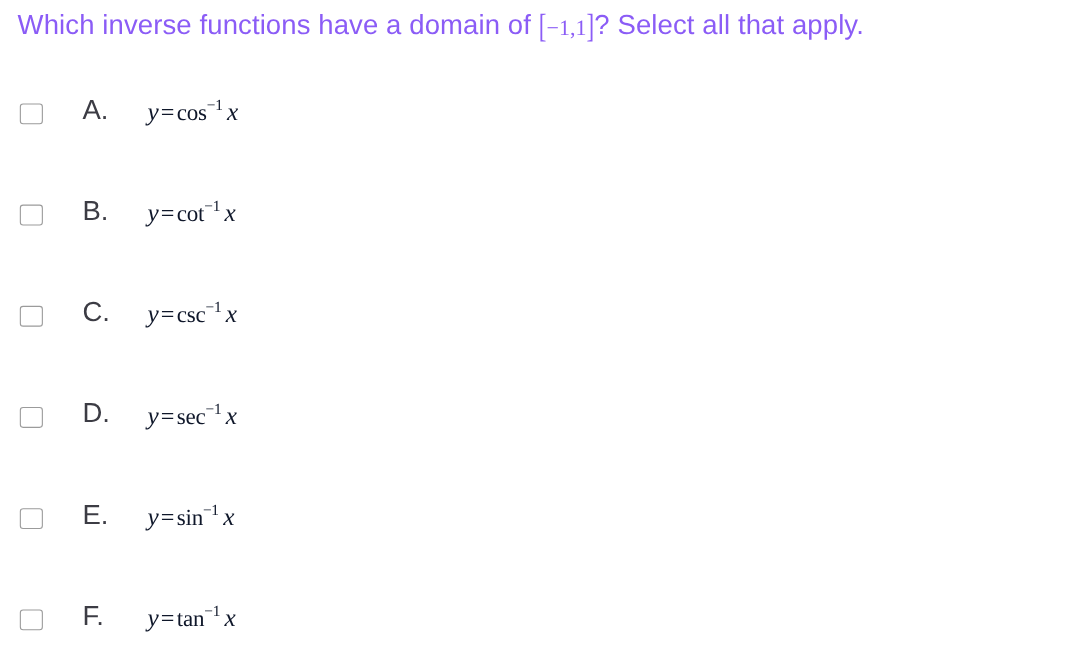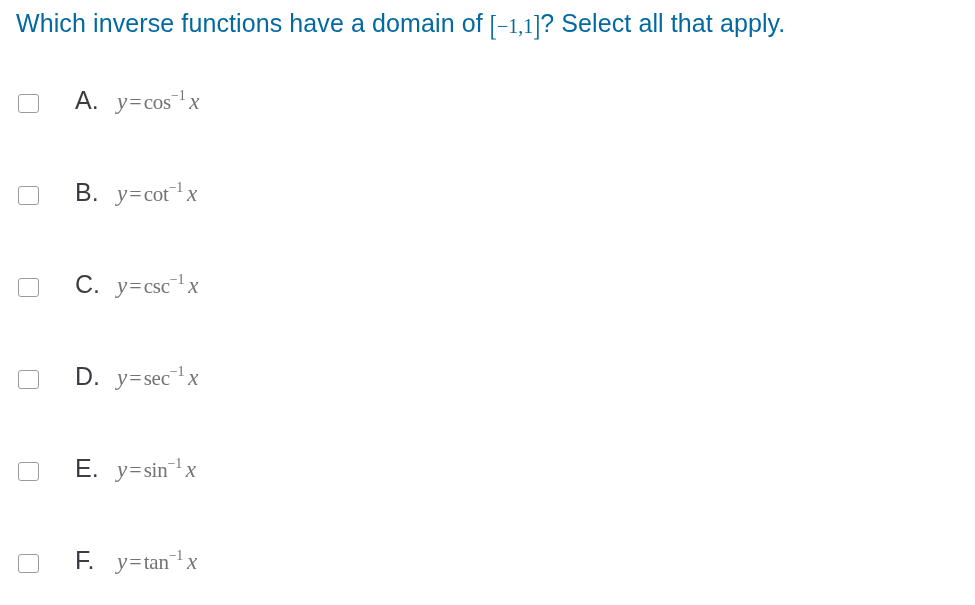--- a/index.html
+++ b/index.html
@@ -14,21 +14,21 @@
     font-family: "Liberation Sans", sans-serif;
     -webkit-font-smoothing: antialiased;
   }
 
   .question {
     position: absolute;
     left: 16px;
     top: 9px;
     font-family: "Liberation Sans", sans-serif;
     font-size: 25px;
-    color: #0369a1;
+    color: #8b5cf6;
     white-space: nowrap;
     letter-spacing: 0.1px;
   }
   .interval {
     font-family: "Liberation Serif", serif;
     font-size: 24px;
     display: inline-block;
     position: relative;
     top: 1px;
   }
@@ -71,25 +71,25 @@
     position: absolute;
     left: 75px;
     top: 0px;
     font-family: "Liberation Sans", sans-serif;
     font-size: 25px;
     color: #3c3c44;
   }
 
   .expr {
     position: absolute;
-    left: 117px;
+    left: 134px;
     top: 3px;
     font-family: "Liberation Serif", serif;
     font-size: 22px;
-    color: #737373;
+    color: #0f172a;
     white-space: nowrap;
   }
   .var {
     font-style: italic;
     font-family: "Liberation Serif", serif;
     font-size: 23px;
   }
   .eq {
     font-style: normal;
     padding: 0 2px;

